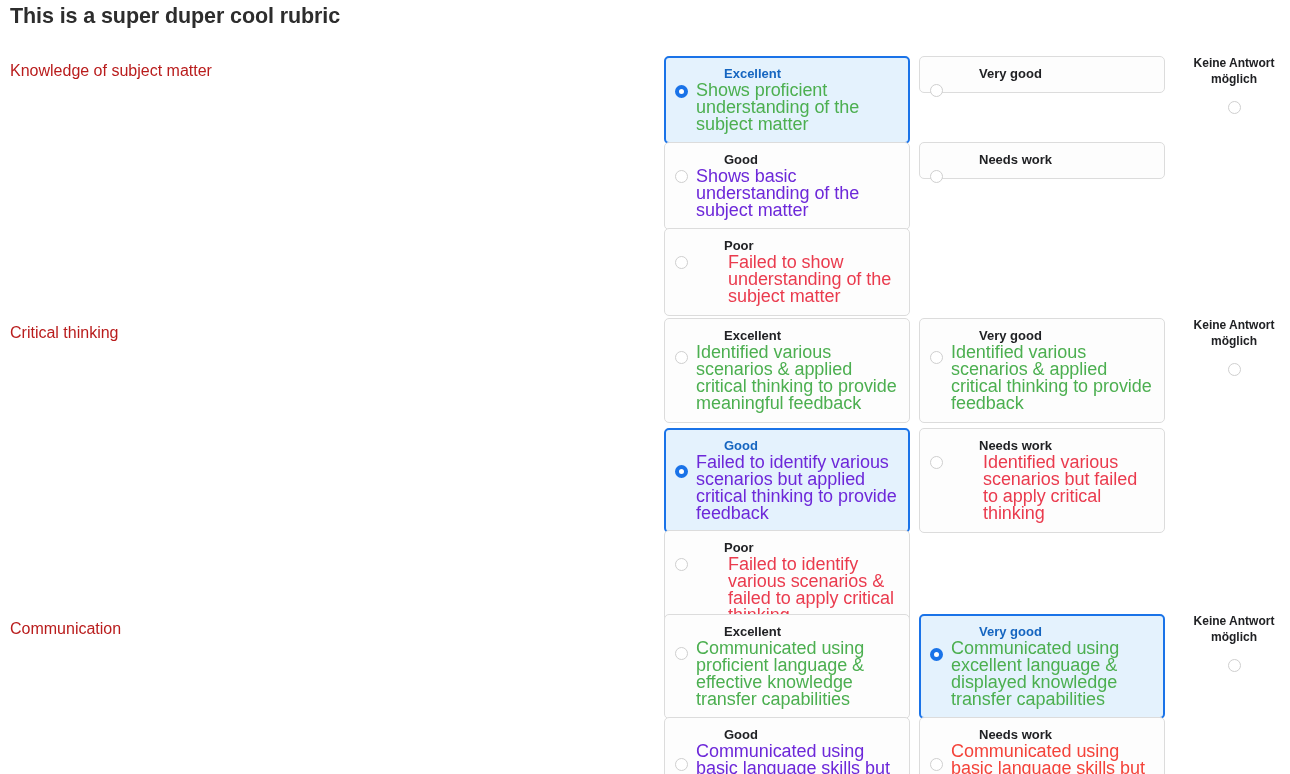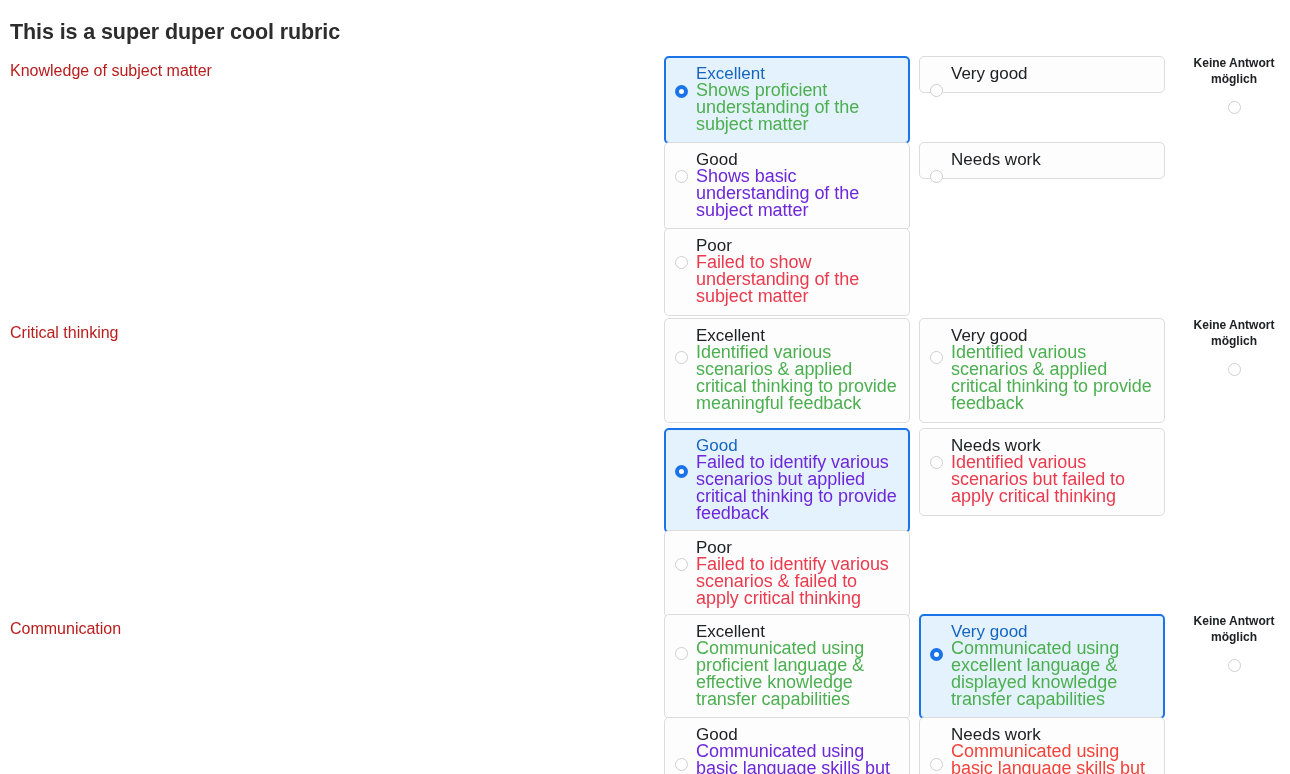--- a/index.html
+++ b/index.html
@@ -26,21 +26,20 @@
 
   .page-title {
     position: absolute;
     left: 10px;
     top: 4px;
     font-size: 21.5px;
     font-weight: bold;
     color: #2d2d2d;
     letter-spacing: -0.1px;
     white-space: nowrap;
-    margin-top: 16px;
   }
 
   
   .criterion {
     position: absolute;
     left: 0;
     width: 1290px;
   }
 
   .criterion-label {
@@ -73,39 +72,40 @@
   .card.col-left  { left: 0px; }
   .card.col-right { left: 255px; }
 
   .card.selected {
     border: 2px solid #1a73e8;
     background: #e4f2fd;
     padding: 8px 9px 9px 30px;
   }
 
   .card-title {
-    font-size: 17px;
-    font-weight: normal;
+    font-size: 13px;
+    font-weight: bold;
     line-height: 15px;
     color: #202124;
     margin-bottom: 1px;
+    margin-left: 28px;
   }
   .card.selected .card-title {
     color: #1565c0;
   }
 
   .card-desc {
     font-size: 18px;
     line-height: 17px;
     letter-spacing: -0.05px;
   }
   .card-desc.tone-green   { color: #4caf50; }
   .card-desc.tone-orange  { color: #6d28d9; }
   .card-desc.tone-red     { color: #f4433a; }
-  .card-desc.tone-crimson { color: #ea3b4e; }
+  .card-desc.tone-crimson { color: #ea3b4e; margin-left: 32px; }
 
   
   .radio {
     position: absolute;
     left: 10px;
     box-sizing: border-box;
     width: 13px;
     height: 13px;
     border-radius: 50%;
     border: 1.5px solid #cfcfcf;

